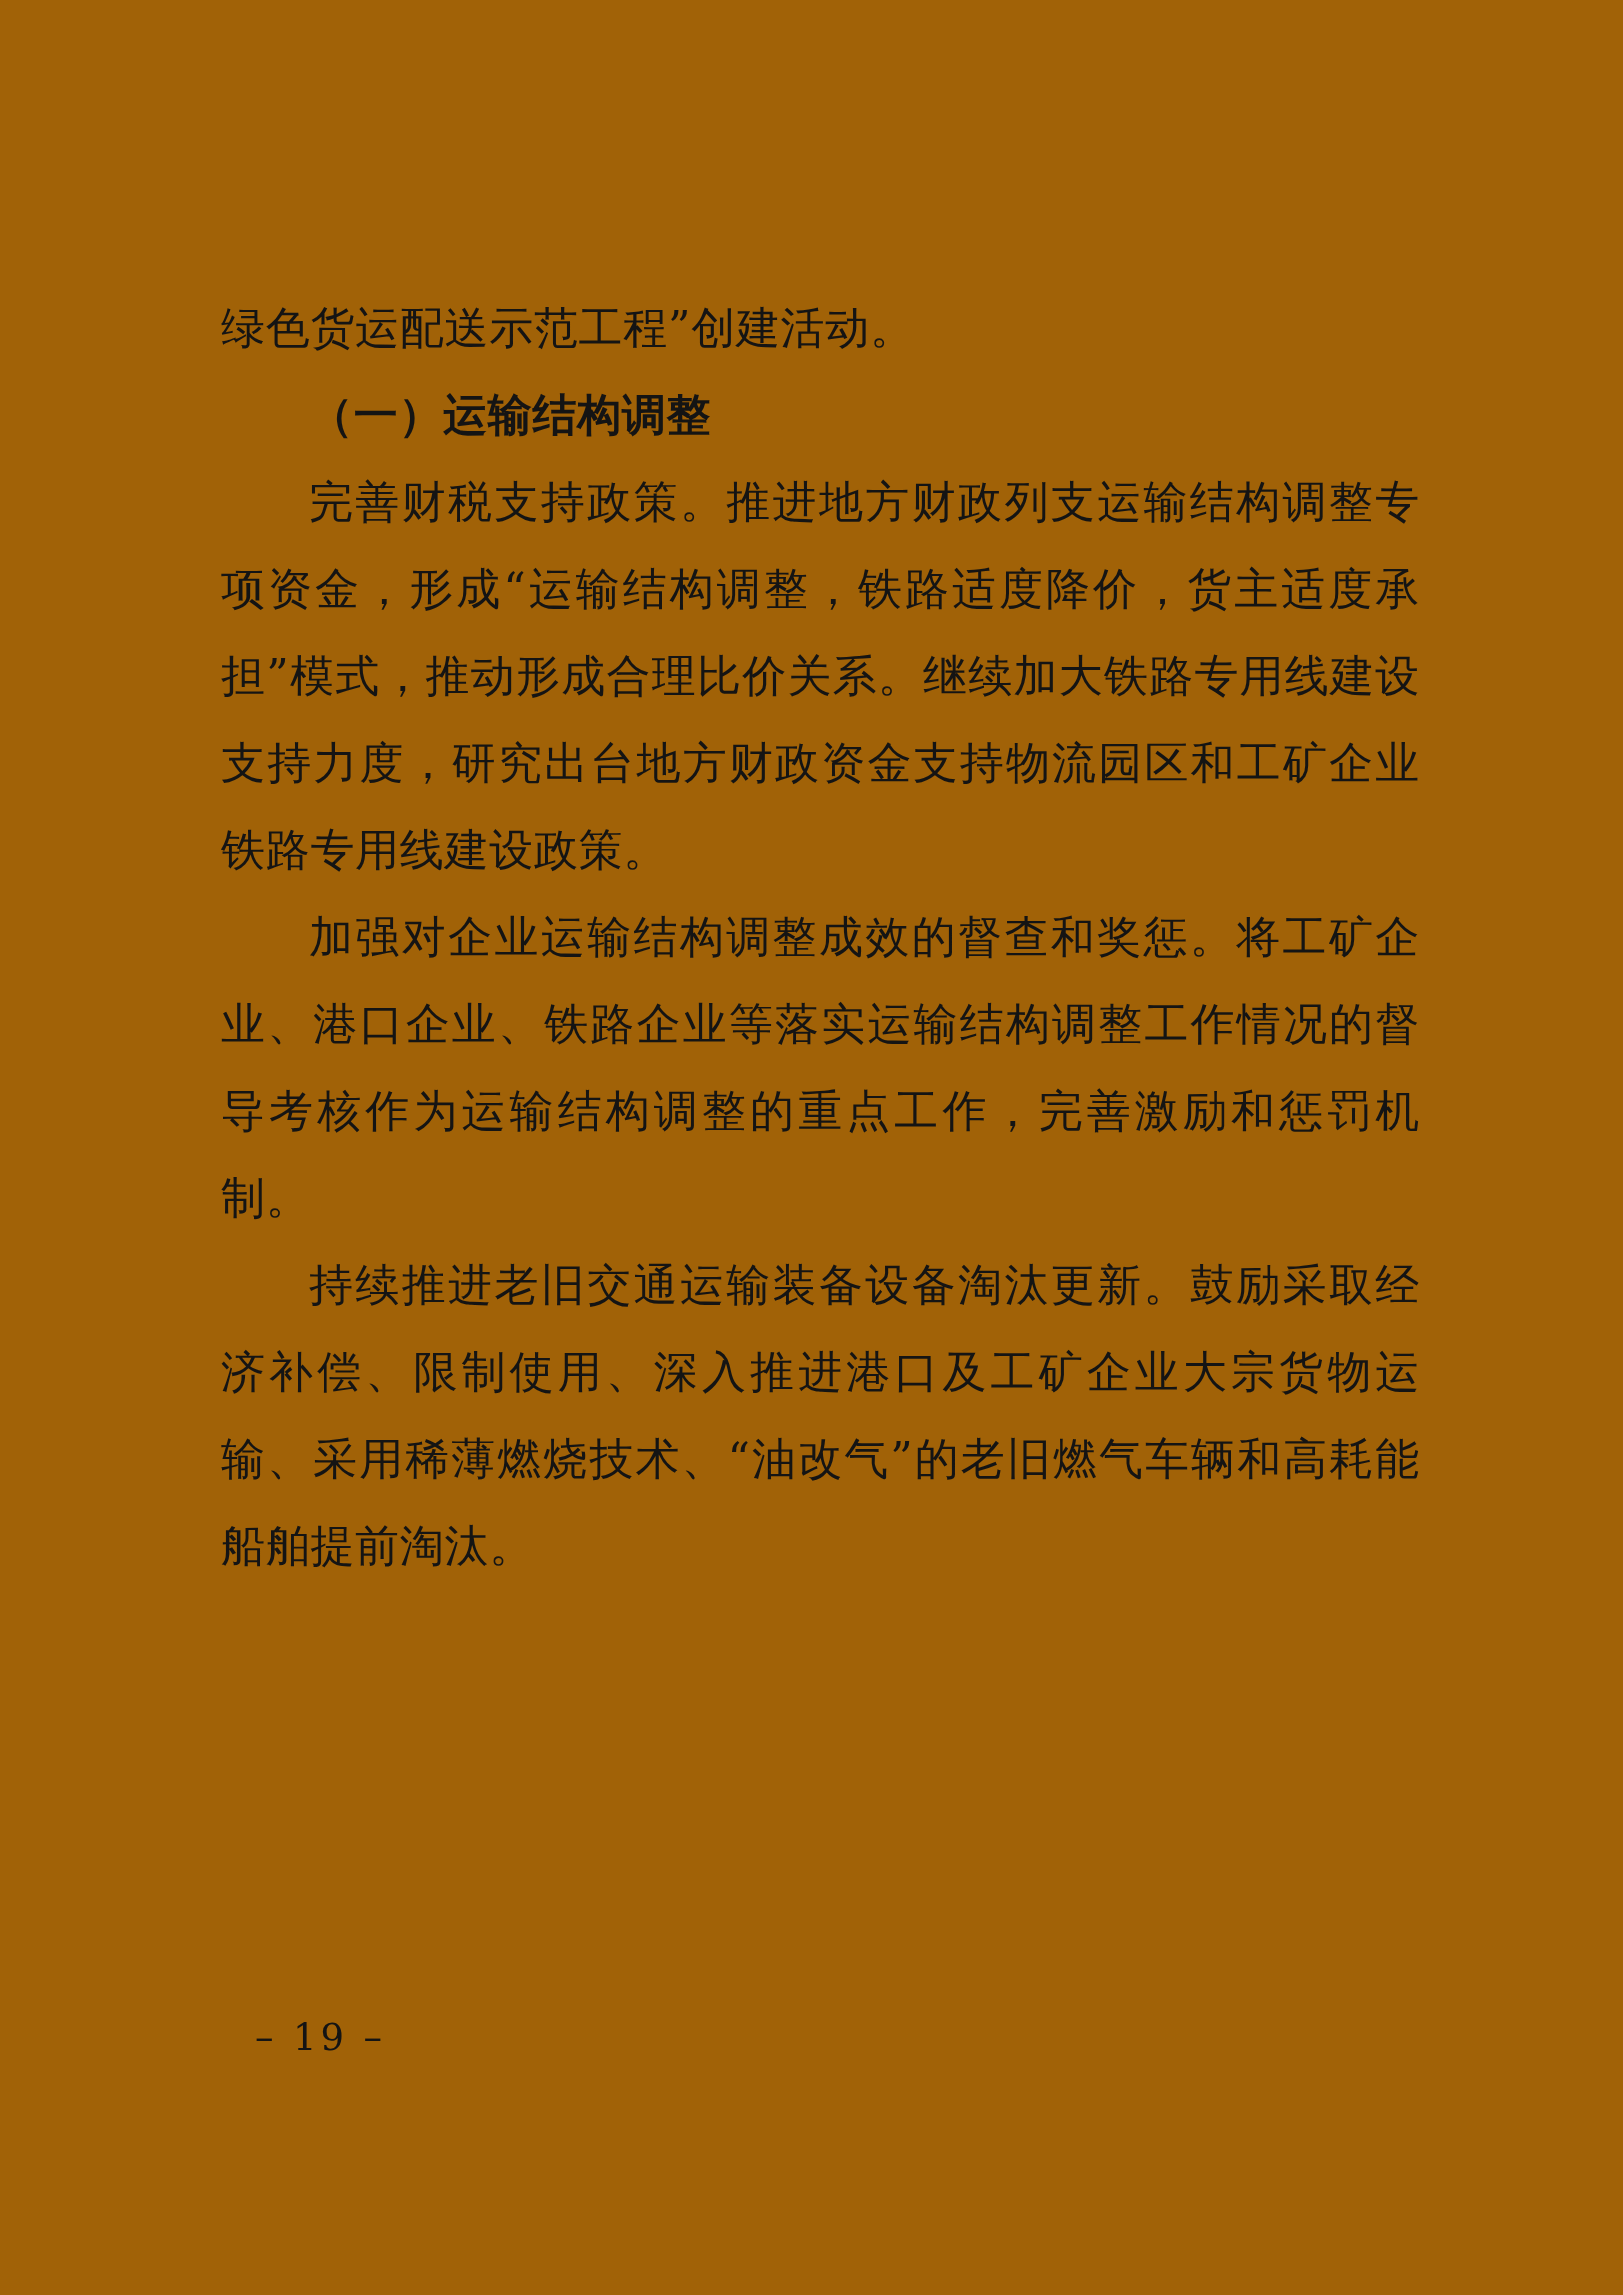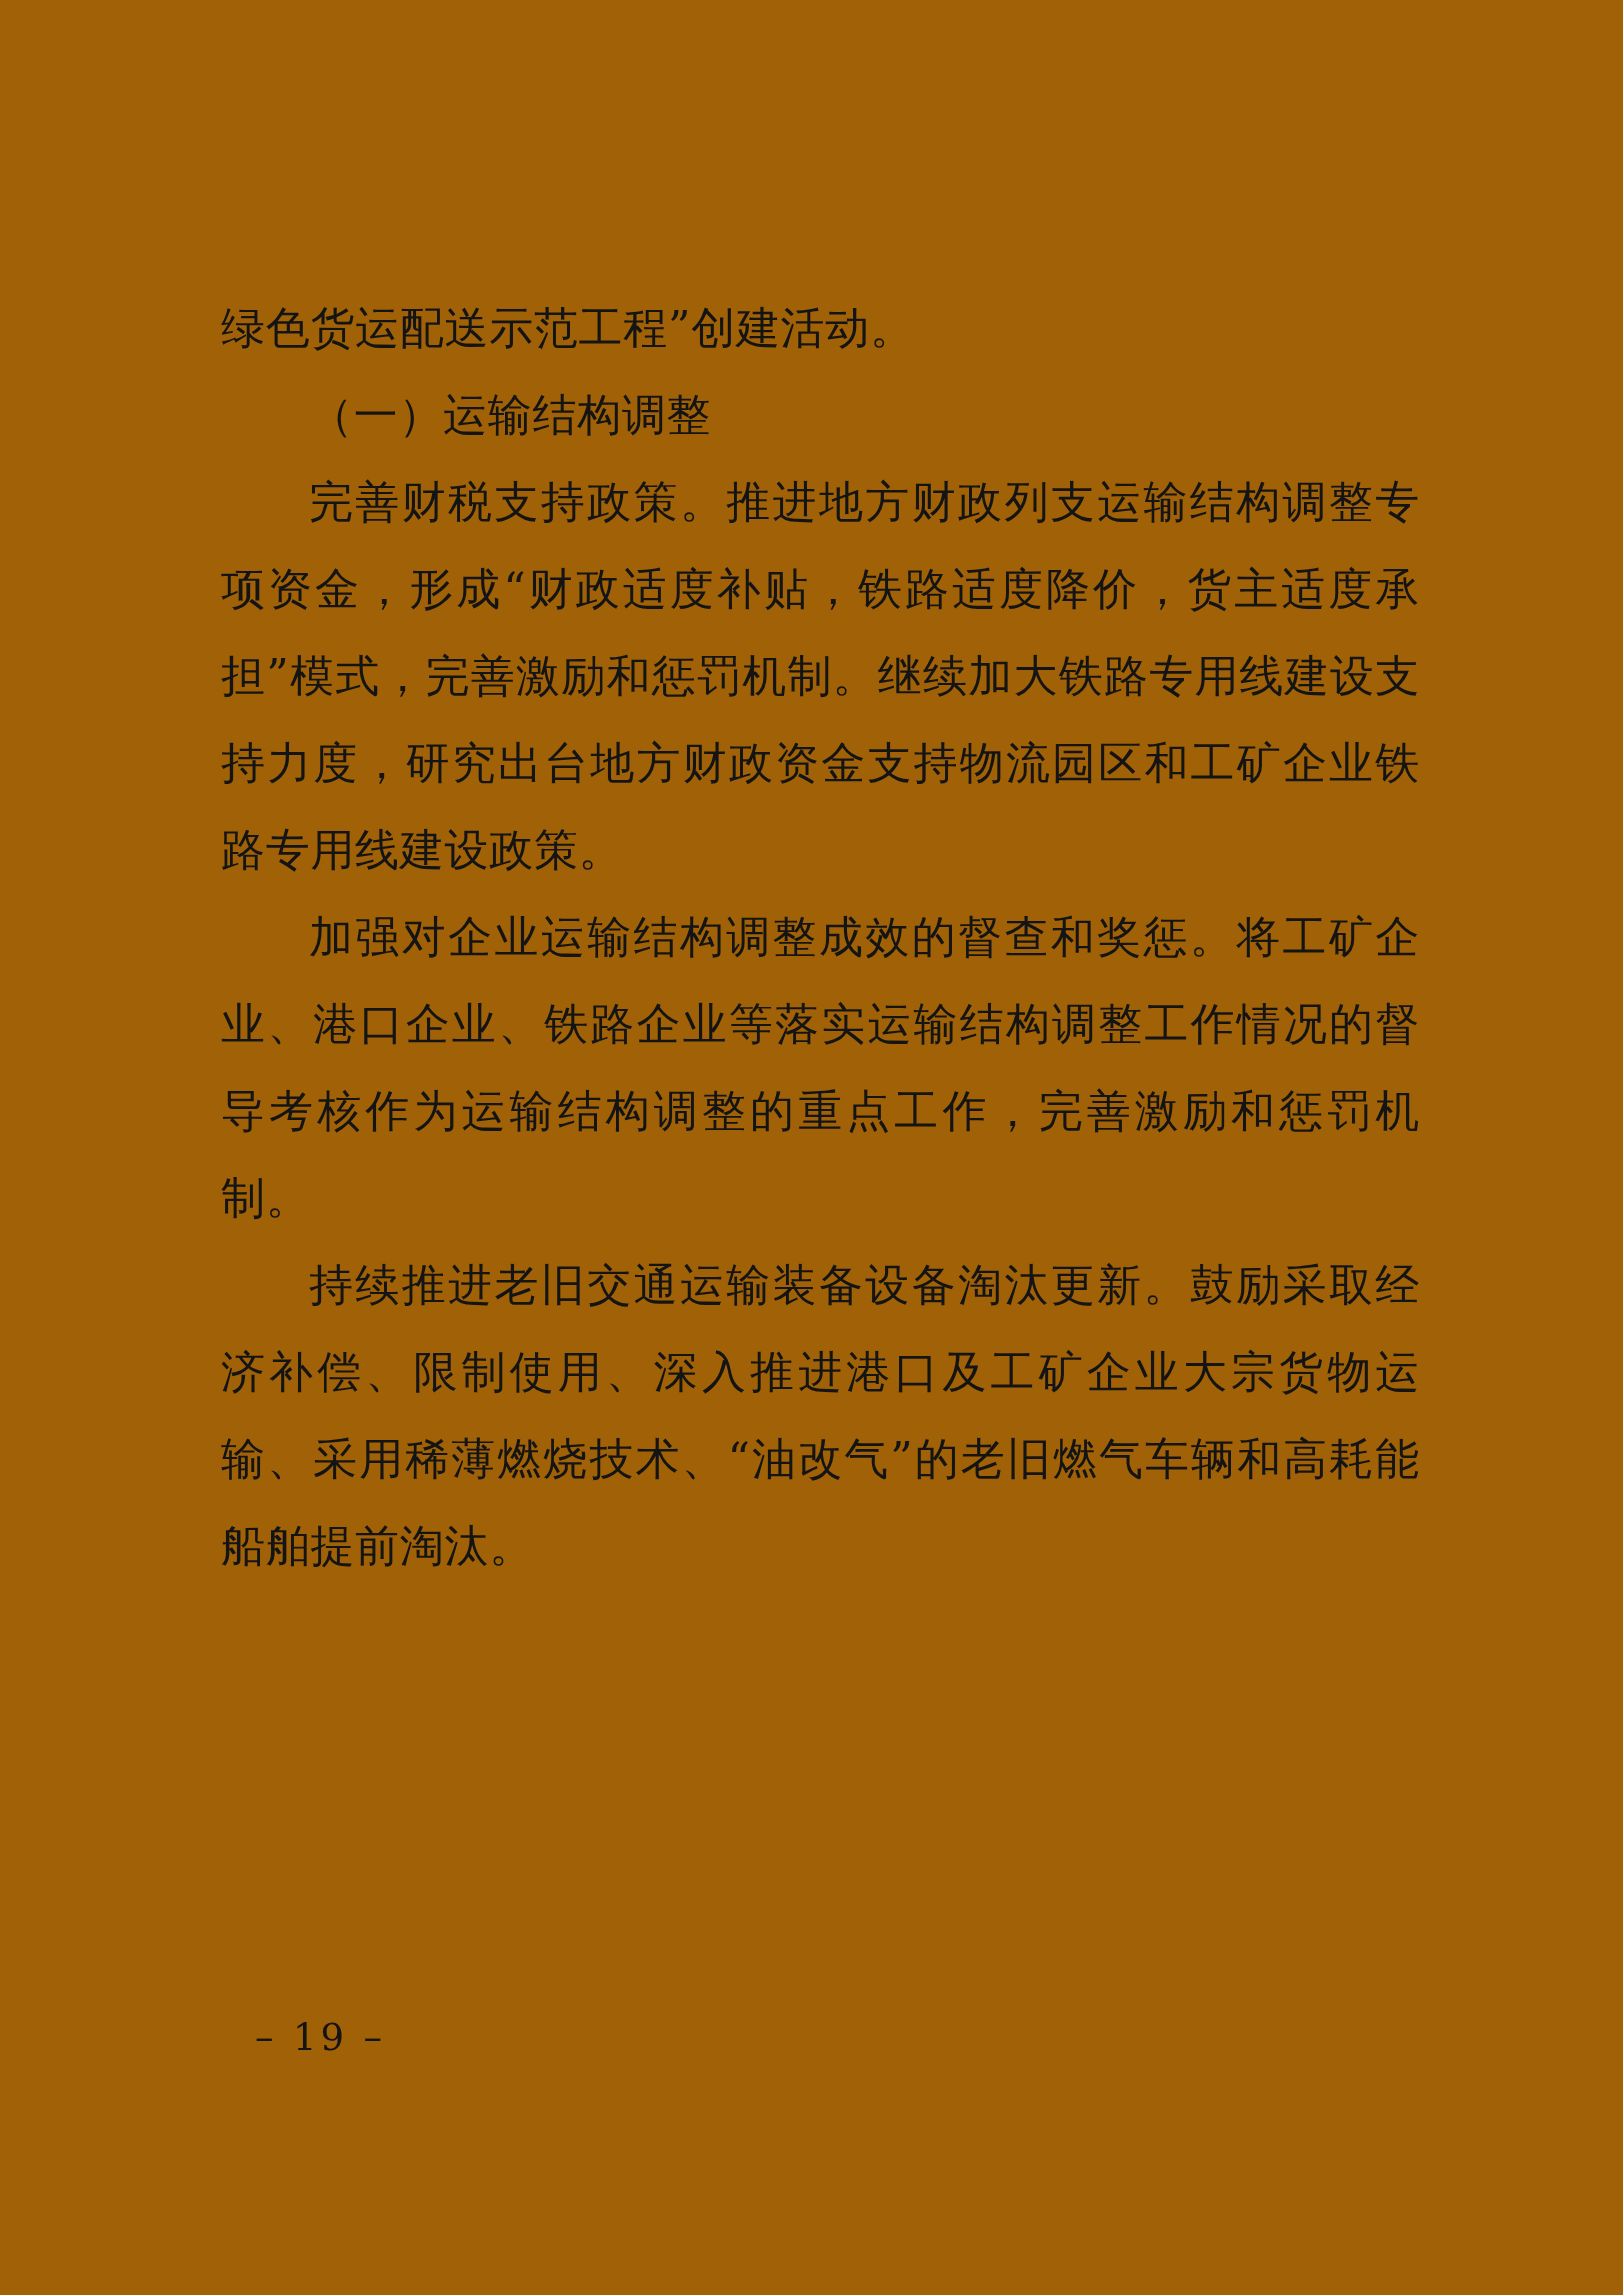--- a/index.html
+++ b/index.html
@@ -31,40 +31,40 @@
     margin: 0;
     text-indent: 2em;
   }
   .para-cont {
     margin: 0;
     text-indent: 0;
   }
   .heading {
     margin: 0;
     text-indent: 2em;
-    font-weight: 400;
+    font-weight: 700;
   }
   .page-number {
     position: absolute;
     left: 255px;
     top: 2017px;
     font-size: 37px;
     line-height: 42px;
     letter-spacing: 3.9px;
     color: #141414;
     white-space: pre;
   }
 </style>
 </head>
 <body>
 
 <div class="page">
   <div class="content">
     <p class="para-cont">绿色货运配送示范工程”创建活动。</p>
     <p class="heading">（一）运输结构调整</p>
-    <p class="para">完善财税支持政策。推进地方财政列支运输结构调整专项资金，形成“财政适度补贴，铁路适度降价，货主适度承担”模式，完善激励和惩罚机制。继续加大铁路专用线建设支持力度，研究出台地方财政资金支持物流园区和工矿企业铁路专用线建设政策。</p>
+    <p class="para">完善财税支持政策。推进地方财政列支运输结构调整专项资金，形成“运输结构调整，铁路适度降价，货主适度承担”模式，推动形成合理比价关系。继续加大铁路专用线建设支持力度，研究出台地方财政资金支持物流园区和工矿企业铁路专用线建设政策。</p>
     <p class="para">加强对企业运输结构调整成效的督查和奖惩。将工矿企业、港口企业、铁路企业等落实运输结构调整工作情况的督导考核作为运输结构调整的重点工作，完善激励和惩罚机制。</p>
     <p class="para">持续推进老旧交通运输装备设备淘汰更新。鼓励采取经济补偿、限制使用、深入推进港口及工矿企业大宗货物运输、采用稀薄燃烧技术、“油改气”的老旧燃气车辆和高耗能船舶提前淘汰。</p>
   </div>
 
   <div class="page-number">– 19 –</div>
 </div>
 
 
 </body></html>

